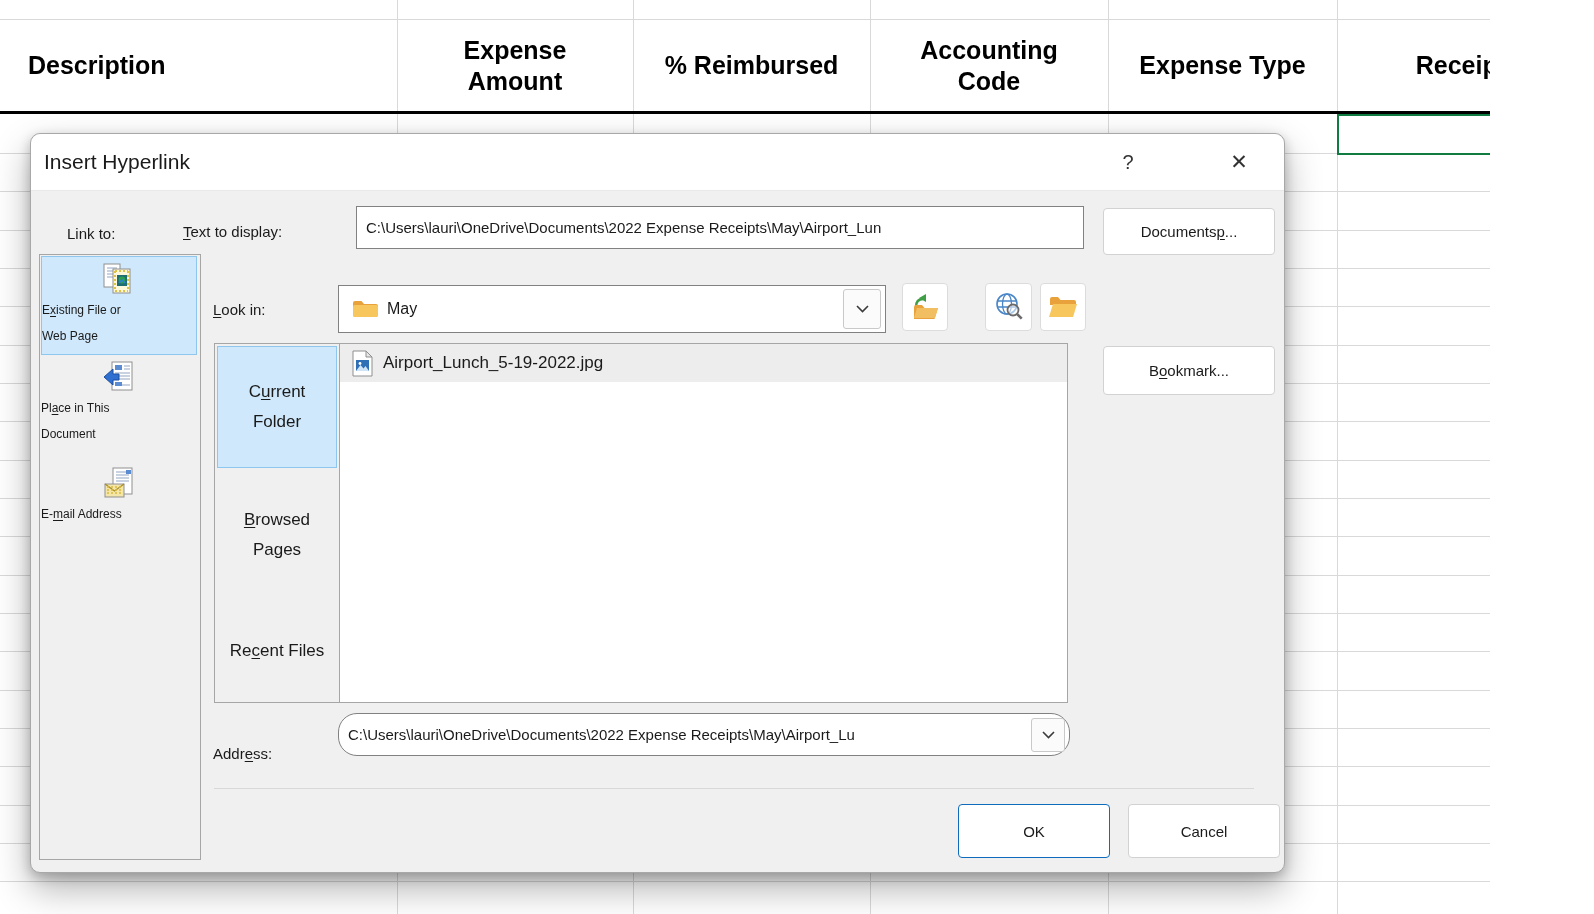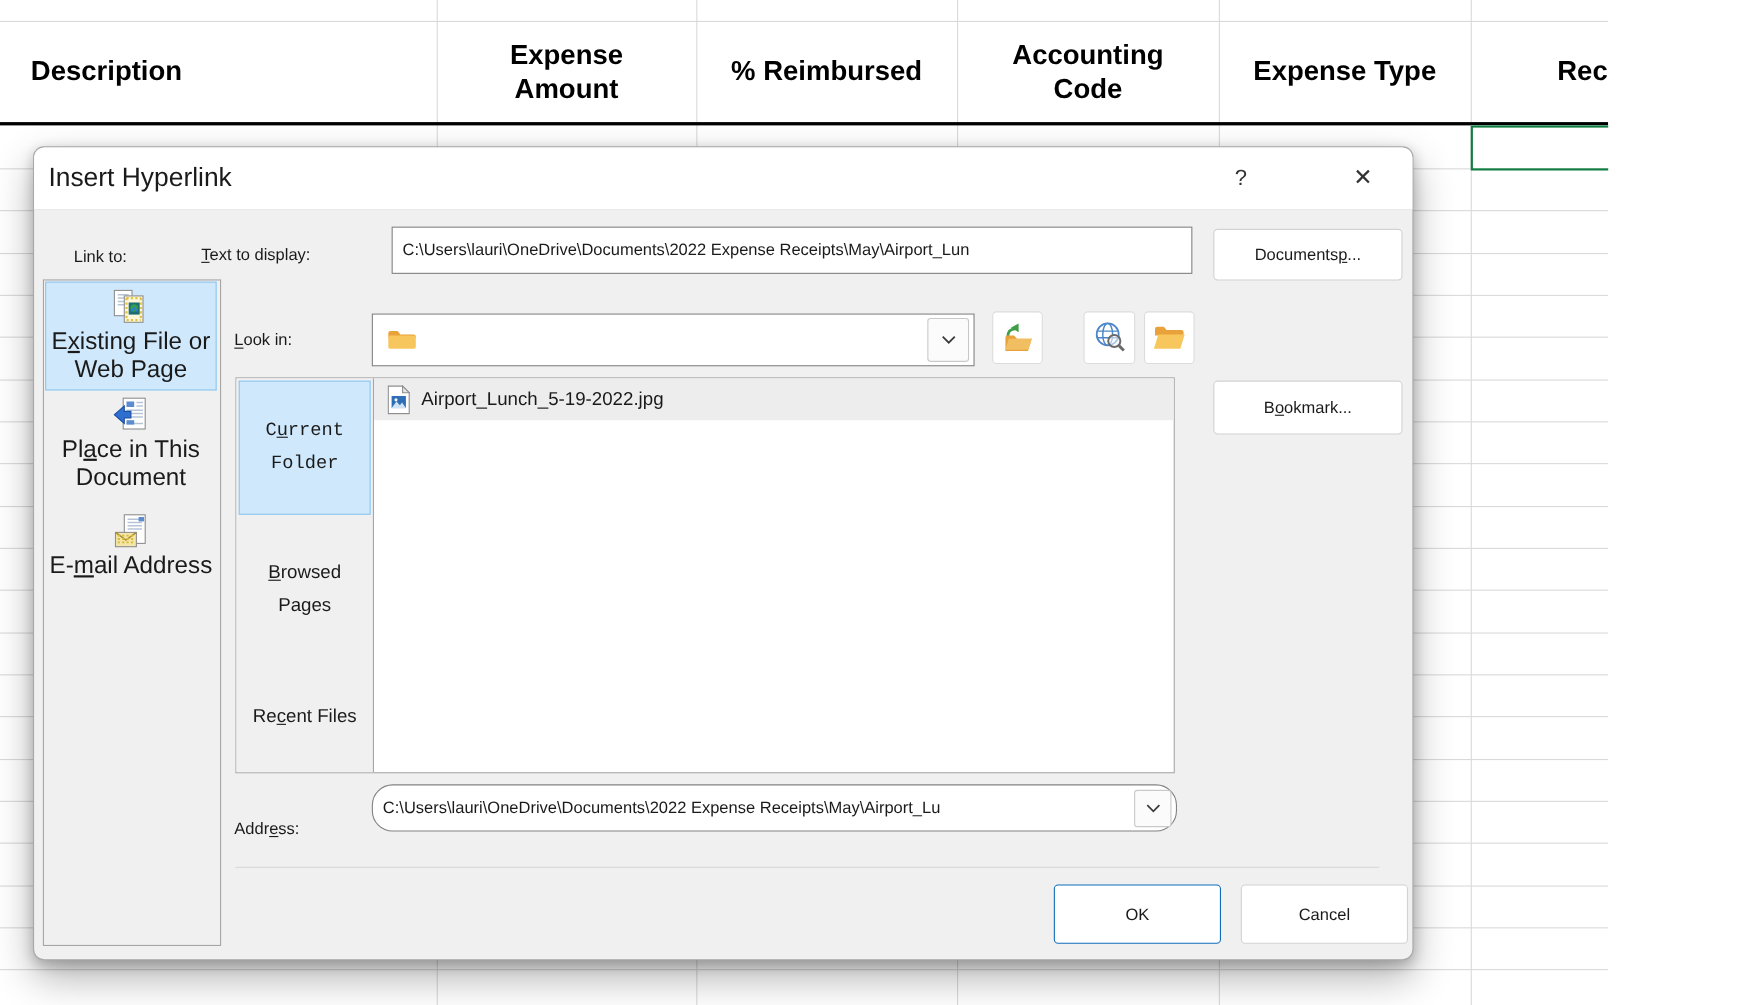--- a/index.html
+++ b/index.html
@@ -1,68 +1,68 @@
 <!DOCTYPE html>
 <html><head>
 <meta charset="utf-8">
 <style>
   html,body{margin:0;padding:0;background:#fff;}
   .stage{position:relative;width:1462px;height:914px;overflow:hidden;
-         font-family:"Liberation Sans",sans-serif;color:#1a1a1a;}
+         font-family:"Liberation Sans",sans-serif;color:#1a1a1a;padding-left:28px;}
   
   .sheet{position:absolute;inset:0;background:#ffffff;}
   .vline{position:absolute;top:0;bottom:0;width:1px;background:#d9d9d9;}
   .hline{position:absolute;left:0;right:0;height:1px;background:#d9d9d9;}
   .hdr-sep{position:absolute;left:0;right:0;top:111px;height:3px;background:#000;}
   .hdr-cell{position:absolute;top:20px;height:91px;display:flex;align-items:center;
             justify-content:center;text-align:center;font-weight:bold;font-size:25px;
             line-height:31px;color:#000;}
   .hdr-cell span{display:inline-block;}
   .sel-cell{position:absolute;left:1337px;top:114px;width:242px;height:37px;
             border:2px solid #107c41;background:#fff;}
   .fill-handle{position:absolute;right:-6px;bottom:-6px;width:8px;height:8px;
                background:#107c41;border:2px solid #fff;}
   
   .dlg{position:absolute;left:30px;top:133px;width:1253px;height:738px;background:#f0f0f0;
        border:1px solid #a8a8a8;border-radius:10px;
        box-shadow:0 16px 36px rgba(0,0,0,.30),0 4px 12px rgba(0,0,0,.22);}
   .dlg-title{position:absolute;left:0;top:0;right:0;height:56px;background:#fff;
              border-radius:10px 10px 0 0;border-bottom:1px solid #e8e8e8;}
-  .dlg-title .t{position:absolute;left:13px;top:0;line-height:56px;font-size:24px;}
+  .dlg-title .t{position:absolute;left:13px;top:0;line-height:56px;font-size:21px;}
   .titlebtn{position:absolute;top:0;width:34px;height:56px;text-align:center;line-height:56px;
             font-size:20px;color:#333;cursor:pointer;}
   .lbl{position:absolute;font-size:15px;line-height:20px;white-space:nowrap;}
   .ak{text-decoration:underline;text-underline-offset:2px;}
   .field{position:absolute;background:#fff;border:1px solid #818181;font-size:15px;
          white-space:nowrap;overflow:hidden;}
   .btn{position:absolute;background:#fff;border:1px solid #d2d2d2;border-radius:4px;
        font-size:15px;display:flex;align-items:center;justify-content:center;cursor:pointer;}
   
   .linkto{position:absolute;left:8px;top:120px;width:160px;height:604px;
           border:1px solid #a6a6a6;background:#f0f0f0;}
-  .lt-item{position:absolute;left:1px;width:156px;text-align:center;font-size:22px;
+  .lt-item{position:absolute;left:1px;width:156px;text-align:left;font-size:12px;
            line-height:26px;cursor:pointer;}
   .lt-item.sel{left:1px;width:154px;background:#cfe8fb;border:1px solid #8ec6ee;}
   .lt-icon{display:block;margin:5px auto 1px auto;}
   
   .combo{position:absolute;background:#fff;border:1px solid #818181;}
   .combo .val{position:absolute;font-size:16px;white-space:nowrap;overflow:hidden;}
   .chev-btn{position:absolute;border:1px solid #c9c9c9;border-radius:3px;background:#fbfbfb;
             display:flex;align-items:center;justify-content:center;cursor:pointer;}
   .tool{position:absolute;top:149px;height:46px;background:#fff;border:1px solid #dcdcdc;
         border-radius:4px;display:flex;align-items:center;justify-content:center;cursor:pointer;}
   
   .lists{position:absolute;left:183px;top:209px;width:852px;height:358px;
          border:1px solid #a6a6a6;background:#fff;}
   .cats{position:absolute;left:0;top:0;width:124px;height:100%;background:#f0f0f0;
         border-right:1px solid #a6a6a6;}
   .cat-item{position:absolute;left:0;width:124px;text-align:center;font-size:17px;
             line-height:30px;display:flex;flex-direction:column;align-items:center;
             justify-content:center;cursor:pointer;}
-  .cat-item.sel{left:2px;width:118px;background:#cfe8fb;border:1px solid #8ec6ee;font-family:Liberation Mono, monospace;}
+  .cat-item.sel{left:2px;width:118px;background:#cfe8fb;border:1px solid #8ec6ee;}
   .file-row{position:absolute;left:125px;top:0;right:0;height:38px;background:#ededed;
             display:flex;align-items:center;cursor:pointer;}
   .file-row .nm{margin-left:10px;font-size:17px;}
   .sepline{position:absolute;left:183px;top:654px;width:1040px;height:1px;background:#d8d8d8;}
 </style>
 </head>
 <body>
 
 <div class="stage">
 
@@ -181,20 +181,21 @@
     </div>
 
     <span class="lbl" style="left:182px;top:166px;">
       <span></span><span class="ak">L</span><span>ook in:</span>
     </span>
     <div class="combo" style="left:307px;top:151px;width:546px;height:46px;">
       <svg style="position:absolute;left:13px;top:12px;" width="27" height="21" viewBox="0 0 27 21">
         <path d="M1 5a2 2 0 0 1 2-2h6.5l2.5 3h12a2 2 0 0 1 2 2v1H1z" fill="#e9a23b"></path>
         <rect x="1" y="7" width="25" height="12" rx="1.5" fill="#f7c65c"></rect>
       </svg>
+      <span class="val" style="left:48px;top:0;line-height:46px;right:48px;">May</span>
       <div class="chev-btn" style="right:4px;top:3px;width:36px;height:38px;">
         <svg width="13" height="8" viewBox="0 0 13 8">
           <path d="M1 1l5.5 5.5L12 1" stroke="#3b3b3b" stroke-width="1.6" fill="none"></path>
         </svg>
       </div>
     </div>
 
     <div class="tool" style="left:871px;width:44px;">
       <svg width="30" height="28" viewBox="0 0 30 28">
         <path d="M13 6c-5 0-7 3-7 8" stroke="#3f9e46" stroke-width="2.4" fill="none"></path>

